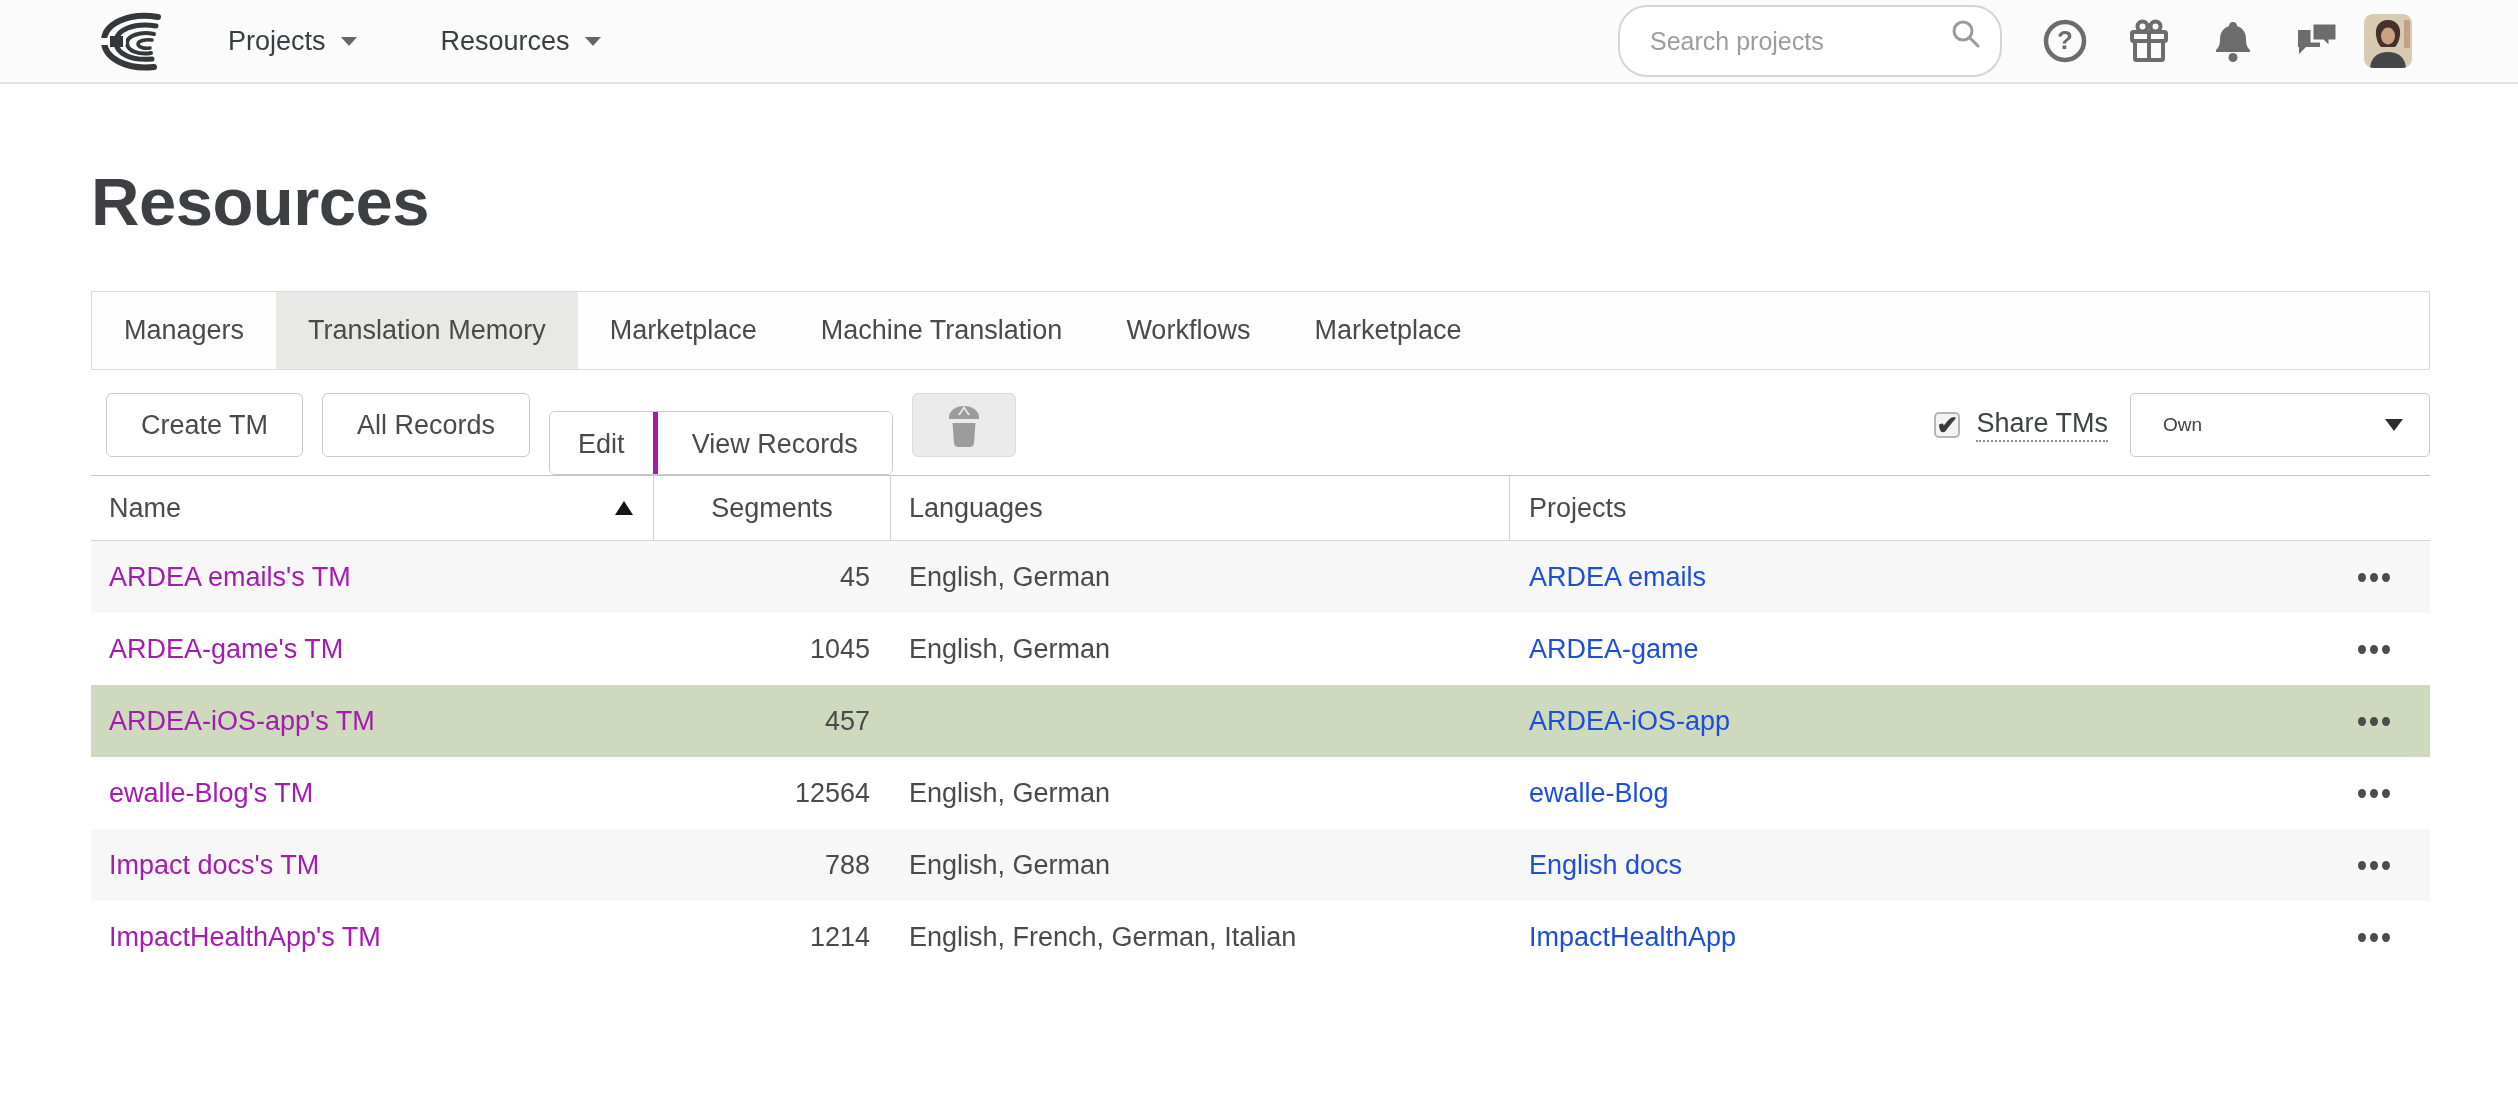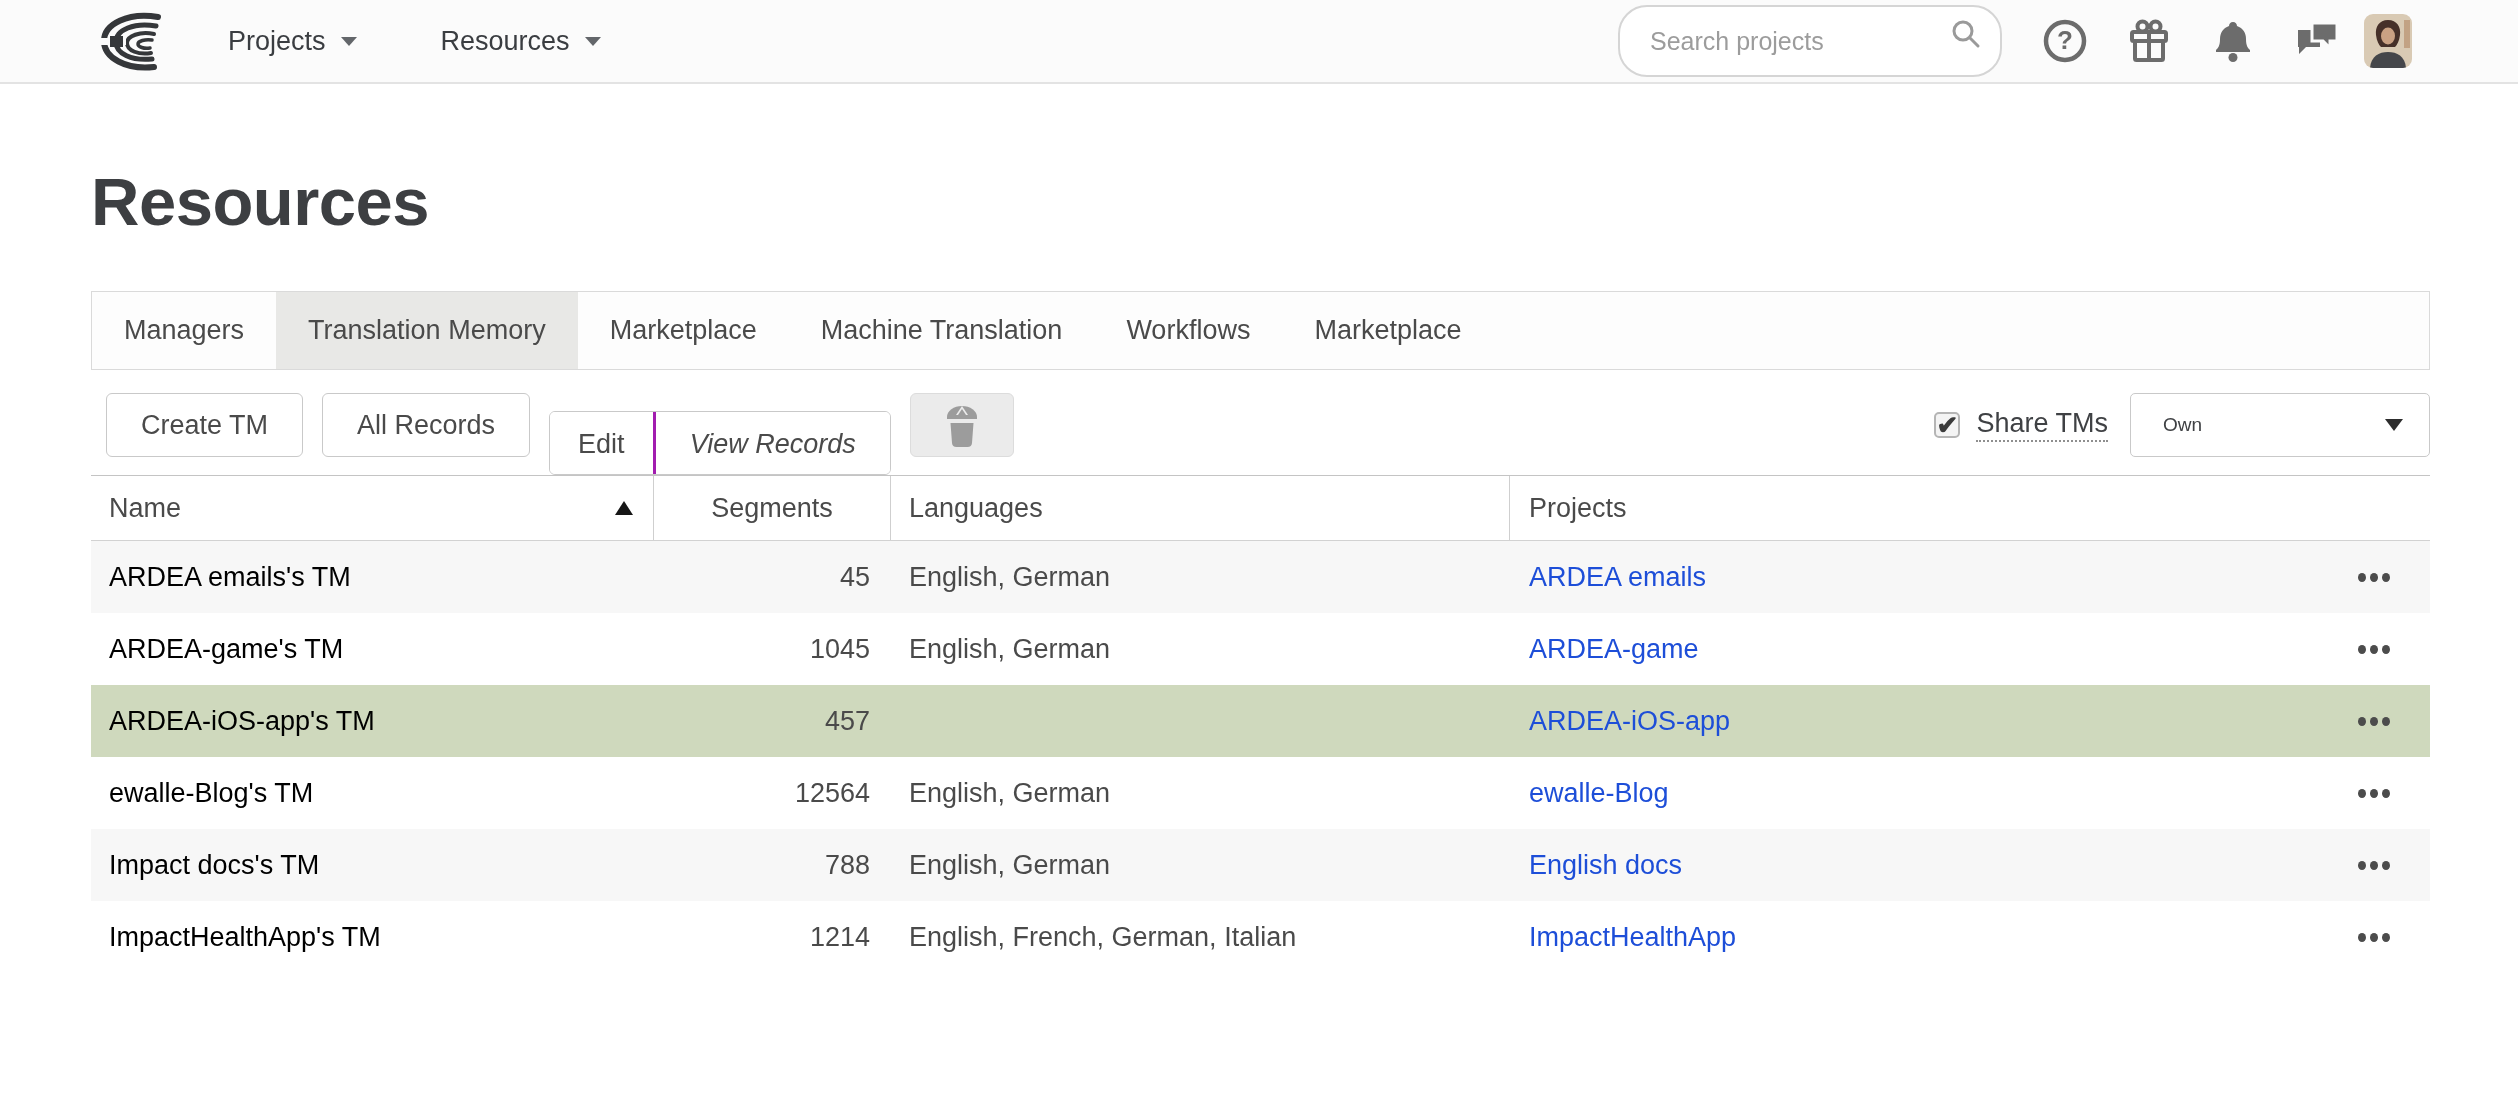--- a/index.html
+++ b/index.html
@@ -43,21 +43,21 @@
 
   
   .toolbar { margin-top: 23px; height: 64px; display: flex; align-items: center; }
   .toolbar-left { display: flex; align-items: center; gap: 19px; margin-left: 15px; }
   .btn { height: 64px; display: inline-flex; align-items: center; padding: 0 34px;
     background: #fff; border: 1px solid #c9c9c9; border-radius: 6px; font-size: 27px;
     color: #4a4a4a; cursor: pointer; white-space: nowrap; }
   .btn-group { display: inline-flex; height: 64px; border: 1px solid #c9c9c9; border-radius: 6px;
     background: #fff; overflow: hidden; margin-top: 36px; }
   .btn-group .btn { border: none; border-radius: 0; }
-  .btn-group .btn + .btn { border-left: 3px solid #a21caf; font-style: italic; }
+  .btn-group .btn + .btn { border-left: 5px solid #a21caf; }
   .btn-icon { width: 104px; justify-content: center; background: #ebebeb; border-color: #dcdcdc;
     padding: 0; }
   .toolbar-right { margin-left: auto; display: flex; align-items: center; }
   .checkbox { width: 26px; height: 26px; border: 2px solid #b5b5b5; border-radius: 5px;
     background: #f4f4f4; display: flex; align-items: flex-end; justify-content: center;
     cursor: pointer; }
   .checkbox .check-glyph { font-size: 26px; line-height: 22px; color: #3b3b3b; font-weight: bold; }
   .share-label { margin-left: 16px; font-size: 27px; color: #3f4144;
     border-bottom: 2px dotted #8f8f8f; padding-bottom: 1px; cursor: help; }
   .scope-select { margin-left: 22px; width: 300px; height: 64px; border: 1px solid #c9c9c9;
@@ -75,21 +75,21 @@
   .th-name { width: 563px; padding-left: 18px; border-right: 1px solid #cfcfcf; gap: 24px; }
   .th-segments { width: 237px; justify-content: center; border-right: 1px solid #cfcfcf; }
   .th-languages { width: 619px; padding-left: 18px; border-right: 1px solid #cfcfcf; }
   .th-projects { flex: 1; padding-left: 19px; }
   .sort-arrow { margin-left: auto; margin-right: 20px; width: 0; height: 0;
     border-left: 9px solid transparent; border-right: 9px solid transparent;
     border-bottom: 14px solid #161616; }
   .trow { display: flex; height: 72px; align-items: center; font-size: 27px; cursor: pointer; }
   .trow.stripe { background: #f7f7f7; }
   .trow.selected { background: #cfd9bd; }
-  .td-name { width: 563px; padding-left: 18px; color: #000000; }
+  .td-name { width: 563px; padding-left: 18px; color: #a21caf; }
   .td-segments { width: 237px; text-align: right; padding-right: 21px; color: #4a4a4a; }
   .td-languages { width: 619px; padding-left: 18px; color: #4a4a4a; }
   .td-projects { flex: 1; padding-left: 19px; display: flex; align-items: center; }
   .project-link { color: #1d4ed8; cursor: pointer; text-decoration: none; }
   .row-menu { margin-left: auto; margin-right: 38px; display: flex; gap: 4px; cursor: pointer;
     padding: 10px 2px; }
   .row-menu .dot { width: 8px; height: 9px; border-radius: 50%; background: #4c4c4c; }
 </style>
 </head>
 <body>

